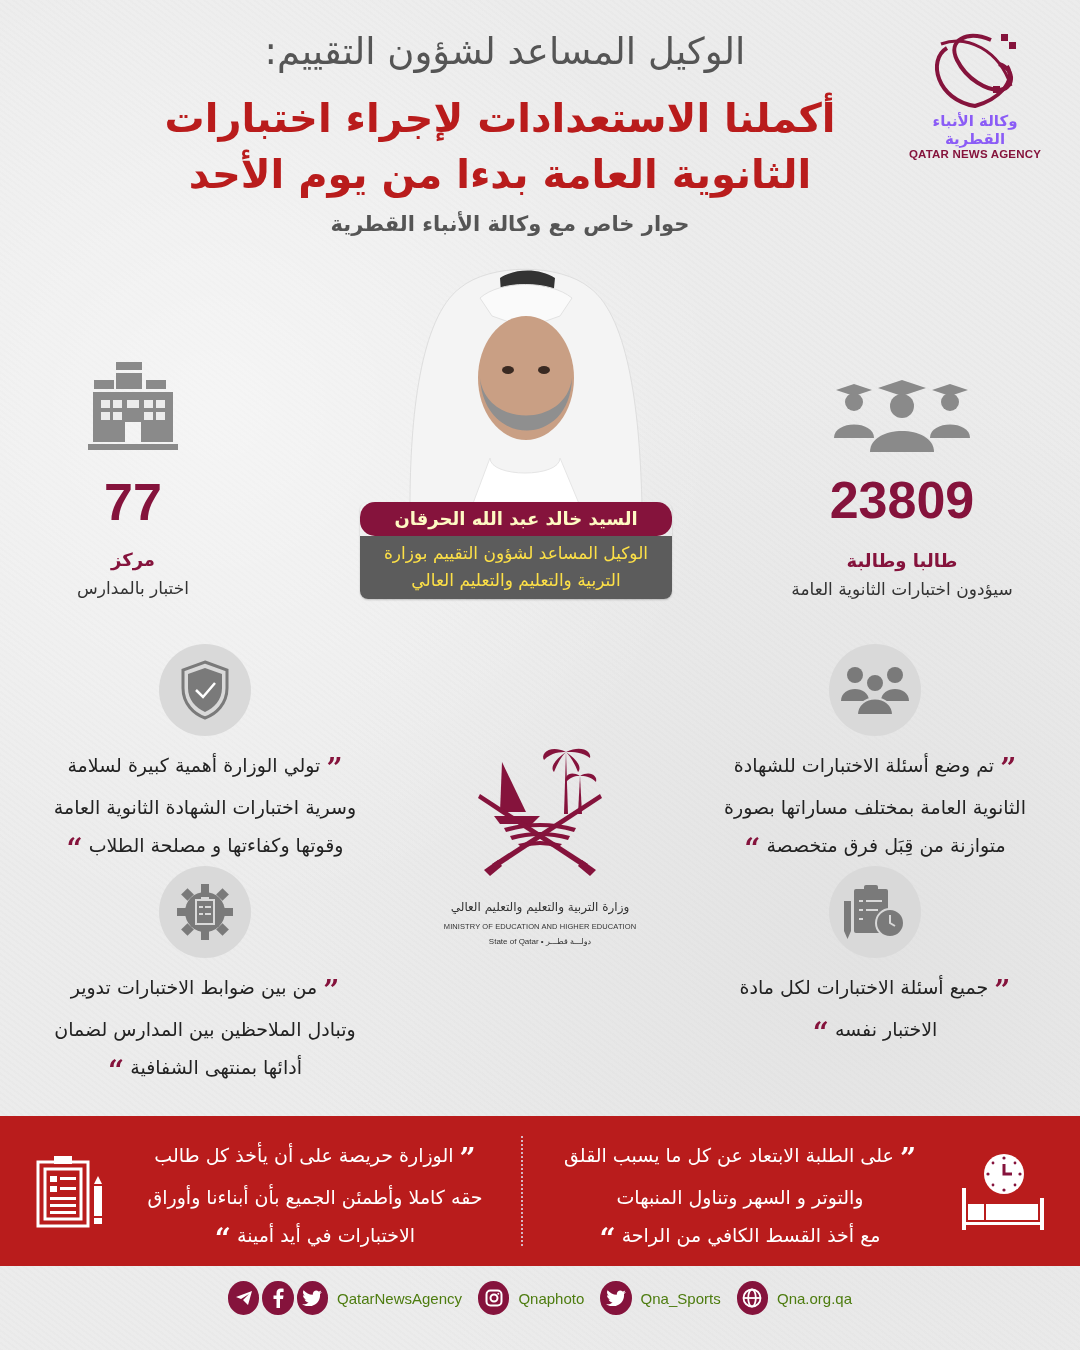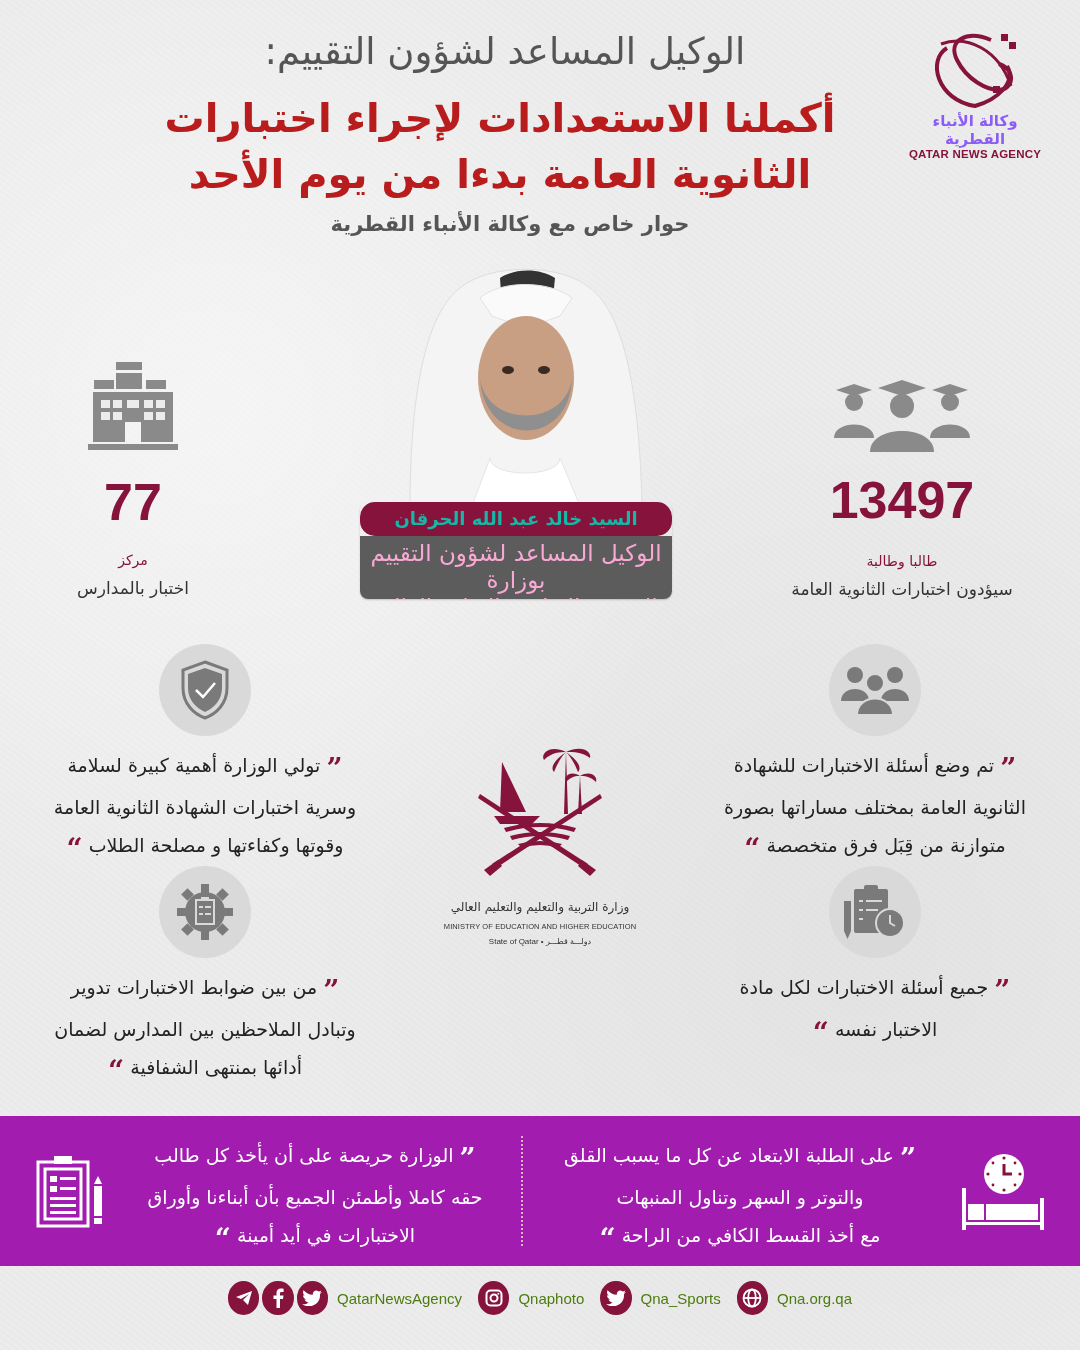--- a/index.html
+++ b/index.html
@@ -25,45 +25,45 @@
 
   
   .logo { left: 900px; top: 30px; width: 150px; text-align: center; }
   .logo svg { display: block; margin: 0 auto; }
   .logo-ar { font-size: 15px; color: #8b5cf6; font-weight: bold; margin-top: 2px; }
   .logo-en { font-size: 11.5px; color: #85133c; font-weight: bold; font-family: "Liberation Sans", sans-serif; letter-spacing: 0.2px; }
 
   
   .portrait { left: 380px; top: 258px; width: 290px; height: 248px; }
   .namecard { left: 360px; top: 502px; width: 312px; height: 97px; border-radius: 8px; overflow: hidden; box-shadow: 0 1px 2px rgba(0,0,0,0.2); }
-  .namecard .name { background: #85133c; color: #14b8a6; height: 34px; line-height: 34px; text-align: center; font-size: 18px; font-weight: bold; border-radius: 15px; }
-  .namecard .role { background: #5c5c5c; color: #f9a8d4; height: 63px; padding-top: 4px; text-align: center; font-size: 23px; line-height: 27px; }
+  .namecard .name { background: #85133c; color: #fef9c3; height: 34px; line-height: 34px; text-align: center; font-size: 18px; font-weight: bold; border-radius: 15px; }
+  .namecard .role { background: #5c5c5c; color: #fde047; height: 63px; padding-top: 4px; text-align: center; font-size: 17px; line-height: 27px; }
 
   
   .stat { width: 260px; text-align: center; }
   .stat-left { left: 3px; top: 362px; }
   .stat-right { left: 772px; top: 380px; }
   .stat-num { font-family: "Liberation Sans", sans-serif; font-weight: bold; color: #85133c; font-size: 52px; line-height: 60px; }
-  .stat-label { color: #85133c; font-size: 14px; font-weight: normal; line-height: 28px; }
+  .stat-label { color: #85133c; font-size: 18px; font-weight: bold; line-height: 28px; }
   .stat-desc { color: #333; font-size: 17px; line-height: 28px; }
 
   
   .quote { width: 340px; }
   .quote .icircle { width: 92px; height: 92px; border-radius: 50%; background: #d9d9d9; margin: 0 auto; display: flex; align-items: center; justify-content: center; }
   .quote .qtext { direction: rtl; text-align: center; font-size: 19px; line-height: 38px; color: #222; margin-top: 10px; }
   .qm { color: #85133c; font-weight: bold; font-size: 28px; font-family: "DejaVu Serif", serif; vertical-align: -6px; }
 
   
   .ministry { left: 430px; top: 738px; width: 220px; text-align: center; }
   .ministry .m-ar { font-size: 12px; color: #333; direction: rtl; margin-top: 22px; }
   .ministry .m-en { font-size: 7.5px; color: #333; margin-top: 8px; font-family: "Liberation Sans", sans-serif; letter-spacing: 0.1px; }
   .ministry .m-state { font-size: 8px; color: #333; margin-top: 6px; font-family: "Liberation Sans", sans-serif; }
 
   
-  .band { left: 0; top: 1116px; width: 1080px; height: 150px; background: #a21caf; }
+  .band { left: 0; top: 1116px; width: 1080px; height: 150px; background: #b91c1c; }
   .band .btext { position: absolute; direction: rtl; text-align: center; color: #fff; font-size: 19px; line-height: 38px; }
   .band .qm { color: #fff; }
   .band .divider { position: absolute; left: 521px; top: 20px; height: 110px; border-left: 2px dotted #d7b6c2; }
 
   
   .footer { left: 228px; top: 1280px; width: 640px; height: 36px; display: flex; align-items: center; }
   .sc { width: 34px; height: 34px; border-radius: 50%; background: #85133c; display: inline-flex; align-items: center; justify-content: center; margin-right: 3px; }
   .sc-label { font-family: "Liberation Sans", sans-serif; font-size: 15px; color: #4d7c0f; margin: 0 16px 0 6px; }
 </style>
 </head>
@@ -144,21 +144,21 @@
       <circle cx="20" cy="22" r="9"></circle>
       <path d="M0 58 C 0 40, 40 40, 40 58 Z"></path>
       <path d="M98 10 L116 4 L134 10 L116 16 Z"></path>
       <circle cx="116" cy="22" r="9"></circle>
       <path d="M96 58 C 96 40, 136 40, 136 58 Z"></path>
       <path d="M44 8 L68 0 L92 8 L68 16 Z"></path>
       <circle cx="68" cy="26" r="12"></circle>
       <path d="M36 72 C 36 44, 100 44, 100 72 Z"></path>
     </g>
   </svg>
-  <div class="stat-num" style="margin-top:18px;">13497</div>
+  <div class="stat-num" style="margin-top:18px;">23809</div>
   <div class="stat-label rtl" style="margin-top:17px;">طالبا وطالبة</div>
   <div class="stat-desc rtl">سيؤدون اختبارات الثانوية العامة</div>
 </div>
 
 <div class="abs quote" style="left:35px; top:644px;">
   <div class="icircle">
     <svg width="50" height="60" viewBox="0 0 50 60">
       <path d="M25 2 L47 10 V28 C 47 44, 36 54, 25 58 C 14 54, 3 44, 3 28 V10 Z" fill="none" stroke="#7a7a7a" stroke-width="3"></path>
       <path d="M25 8 L42 14 V28 C 42 40, 34 48, 25 52 C 16 48, 8 40, 8 28 V14 Z" fill="#7a7a7a"></path>
       <path d="M16 30 L23 37 L35 23" fill="none" stroke="#fff" stroke-width="2.5"></path>

